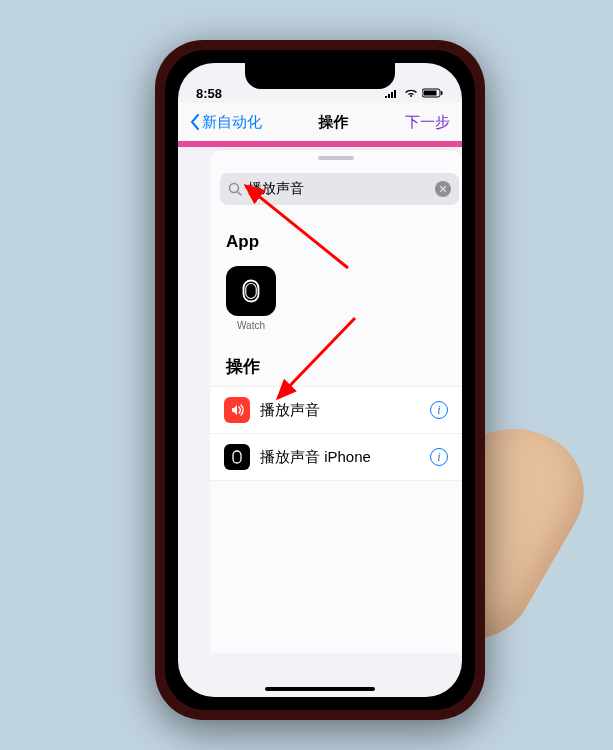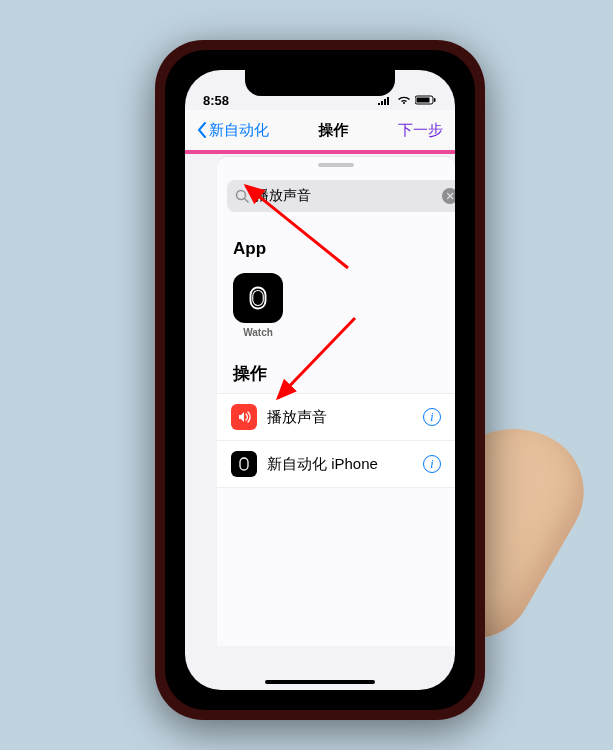--- a/index.html
+++ b/index.html
@@ -19,21 +19,21 @@
     width: 330px; height: 680px;
     background: #3a0d0d;
     border-radius: 48px;
     padding: 10px;
     box-shadow: 0 10px 40px rgba(0,0,0,0.5);
   }
   .phone-inner {
     width: 100%; height: 100%;
     background: #000;
     border-radius: 40px;
-    padding: 20px;
+    padding: 13px;
     position: relative;
   }
   .screen {
     width: 100%; height: 100%;
     background: #f2f2f7;
     border-radius: 36px;
     overflow: hidden;
     position: relative;
   }
   .notch {
@@ -60,21 +60,21 @@
     color: #007aff;
     padding: 2px 14px;
   }
   .nav-bar {
     height: 44px;
     display: flex;
     align-items: center;
     justify-content: space-between;
     padding: 0 12px;
     background: #f9f9f9;
-    border-bottom: 4px solid #ec4899;
+    border-bottom: 6px solid #ec4899;
   }
   .nav-back {
     color: #007aff;
     font-size: 15px;
     display: flex; align-items: center;
     gap: 2px;
   }
   .nav-title { font-size: 15px; font-weight: 600; }
   .nav-next { color: #6d28d9; font-size: 15px; }
   .sheet {
@@ -118,21 +118,21 @@
   }
   .app-grid { padding: 6px 16px 10px; }
   .app-item { display: inline-flex; flex-direction: column; align-items: center; gap: 4px; }
   .app-icon {
     width: 50px; height: 50px;
     border-radius: 12px;
     background: #000;
     display: flex; align-items: center; justify-content: center;
   }
   .app-icon svg { width: 30px; height: 30px; }
-  .app-label { font-size: 10px; color: #666; font-weight: bold; }
+  .app-label { font-size: 10px; color: #666; }
   .action-list { background: #fff; border-top: 1px solid #eee; }
   .action-row {
     display: flex; align-items: center;
     padding: 10px 14px;
     border-bottom: 1px solid #eee;
     gap: 10px;
   }
   .action-icon {
     width: 26px; height: 26px;
     border-radius: 6px;
@@ -270,21 +270,21 @@
             </div>
             <div class="action-label">播放声音</div>
             <div class="info-icon">i</div>
           </div>
           <div class="action-row">
             <div class="action-icon black">
               <svg width="16" height="16" viewBox="0 0 16 16">
                   <rect x="4" y="2" width="8" height="12" rx="4" fill="none" stroke="#fff" stroke-width="1.3"></rect>
                 </svg>
             </div>
-            <div class="action-label">新自动化 iPhone</div>
+            <div class="action-label">播放声音 iPhone</div>
             <div class="info-icon">i</div>
           </div>
         </div>
       </div>
 
       <div class="home-indicator"></div>
     </div>
   </div>
 </div>
 

